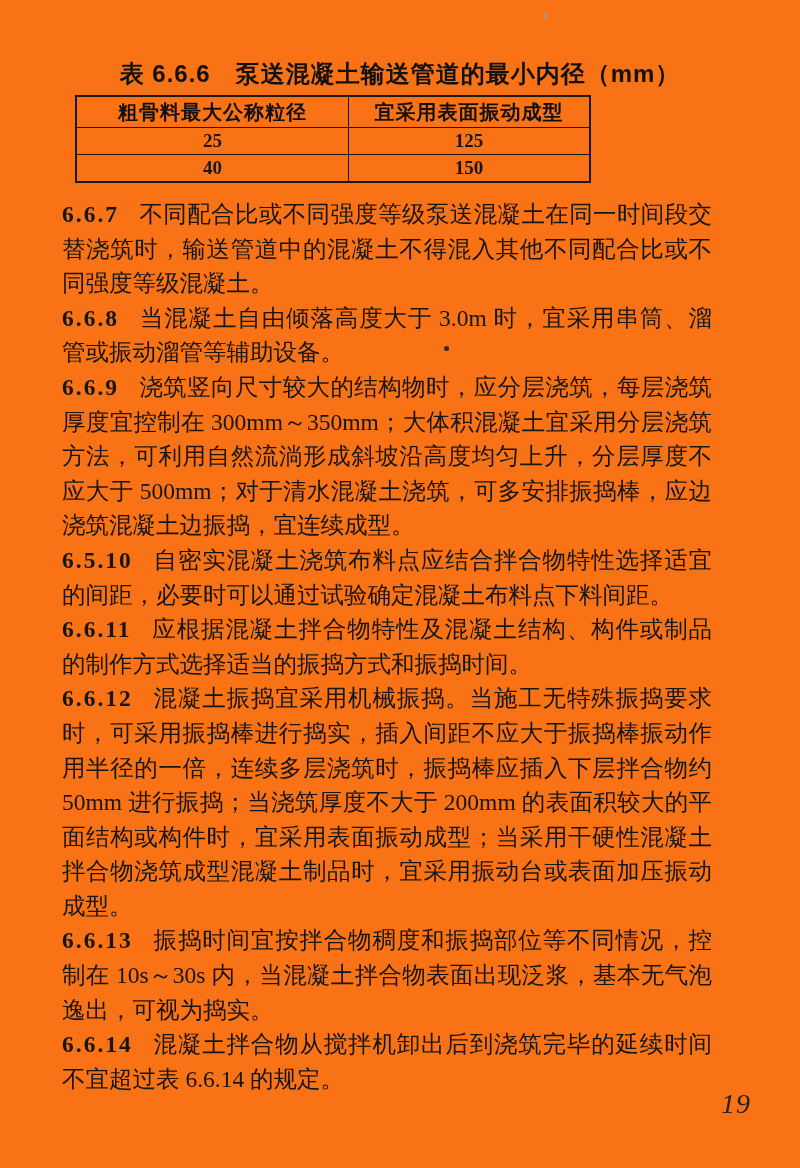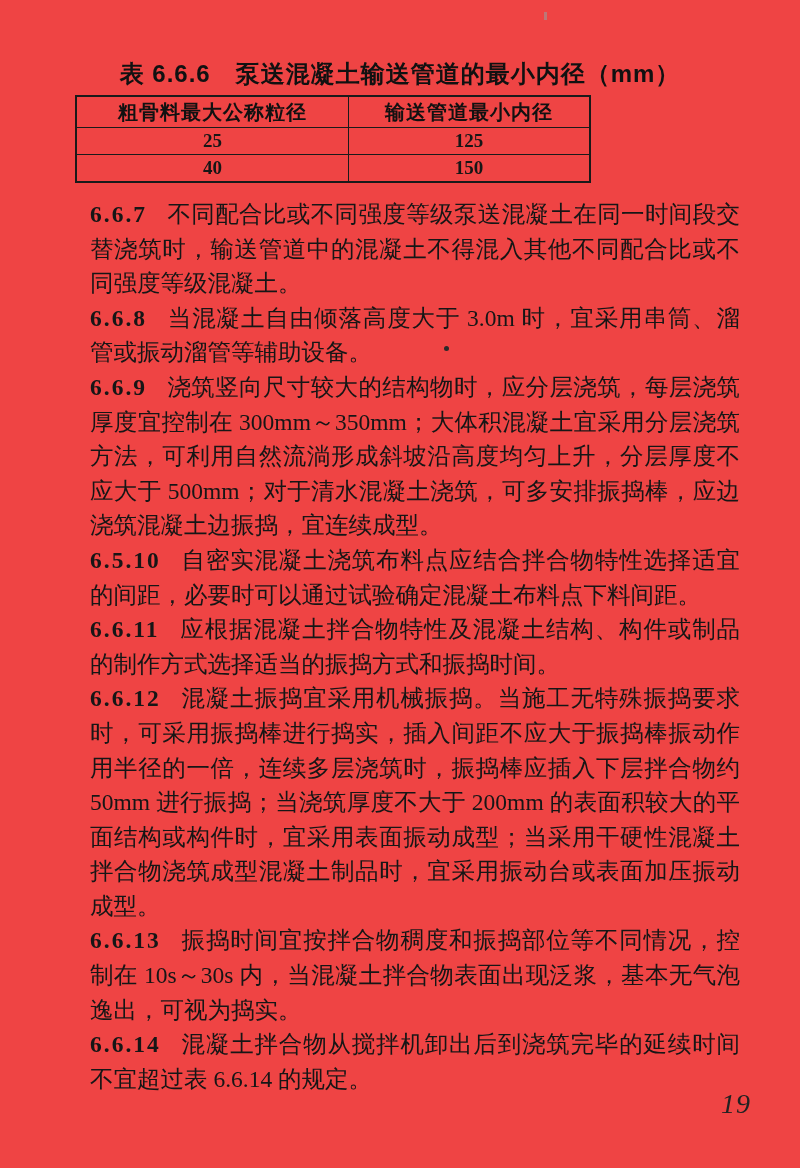--- a/index.html
+++ b/index.html
@@ -11,21 +11,21 @@
     width: 800px;
     height: 1168px;
     position: relative;
     overflow: hidden;
     font-family: "Liberation Serif", "DejaVu Serif", serif;
     color: #151515;
   }
   .page {
     position: absolute;
     inset: 0;
-    background: #ef4444;
+    background: #f97316;
   }
   
   .caption {
     position: absolute;
     top: 58px;
     left: 0;
     width: 100%;
     text-align: center;
     font-family: "Liberation Sans", "DejaVu Sans", sans-serif;
     font-weight: 700;
@@ -62,21 +62,21 @@
     font-size: 19px;
     color: #161616;
     font-weight: bold;
   }
   table.minmax col.c1 { width: 53%; }
   table.minmax col.c2 { width: 47%; }
   
   .body-text {
     position: absolute;
     top: 197px;
-    left: 90px;
+    left: 62px;
     width: 650px;
     font-size: 23.5px;
     line-height: 34.6px;
     text-align: justify;
     text-justify: inter-character;
     color: #161616;
   }
   p.clause {
     margin: 0;
     padding: 0;
@@ -128,21 +128,21 @@
   <div class="caption">表 6.6.6　泵送混凝土输送管道的最小内径（mm）</div>
 
   <table class="minmax">
     <colgroup>
         <col class="c1">
         <col class="c2">
       </colgroup>
     <thead>
       <tr>
         <th>粗骨料最大公称粒径</th>
-        <th>输送管道最小内径</th>
+        <th>宜采用表面振动成型</th>
       </tr>
     </thead>
     <tbody>
       <tr>
         <td>25</td>
         <td>125</td>
       </tr>
       <tr>
         <td>40</td>
         <td>150</td>

